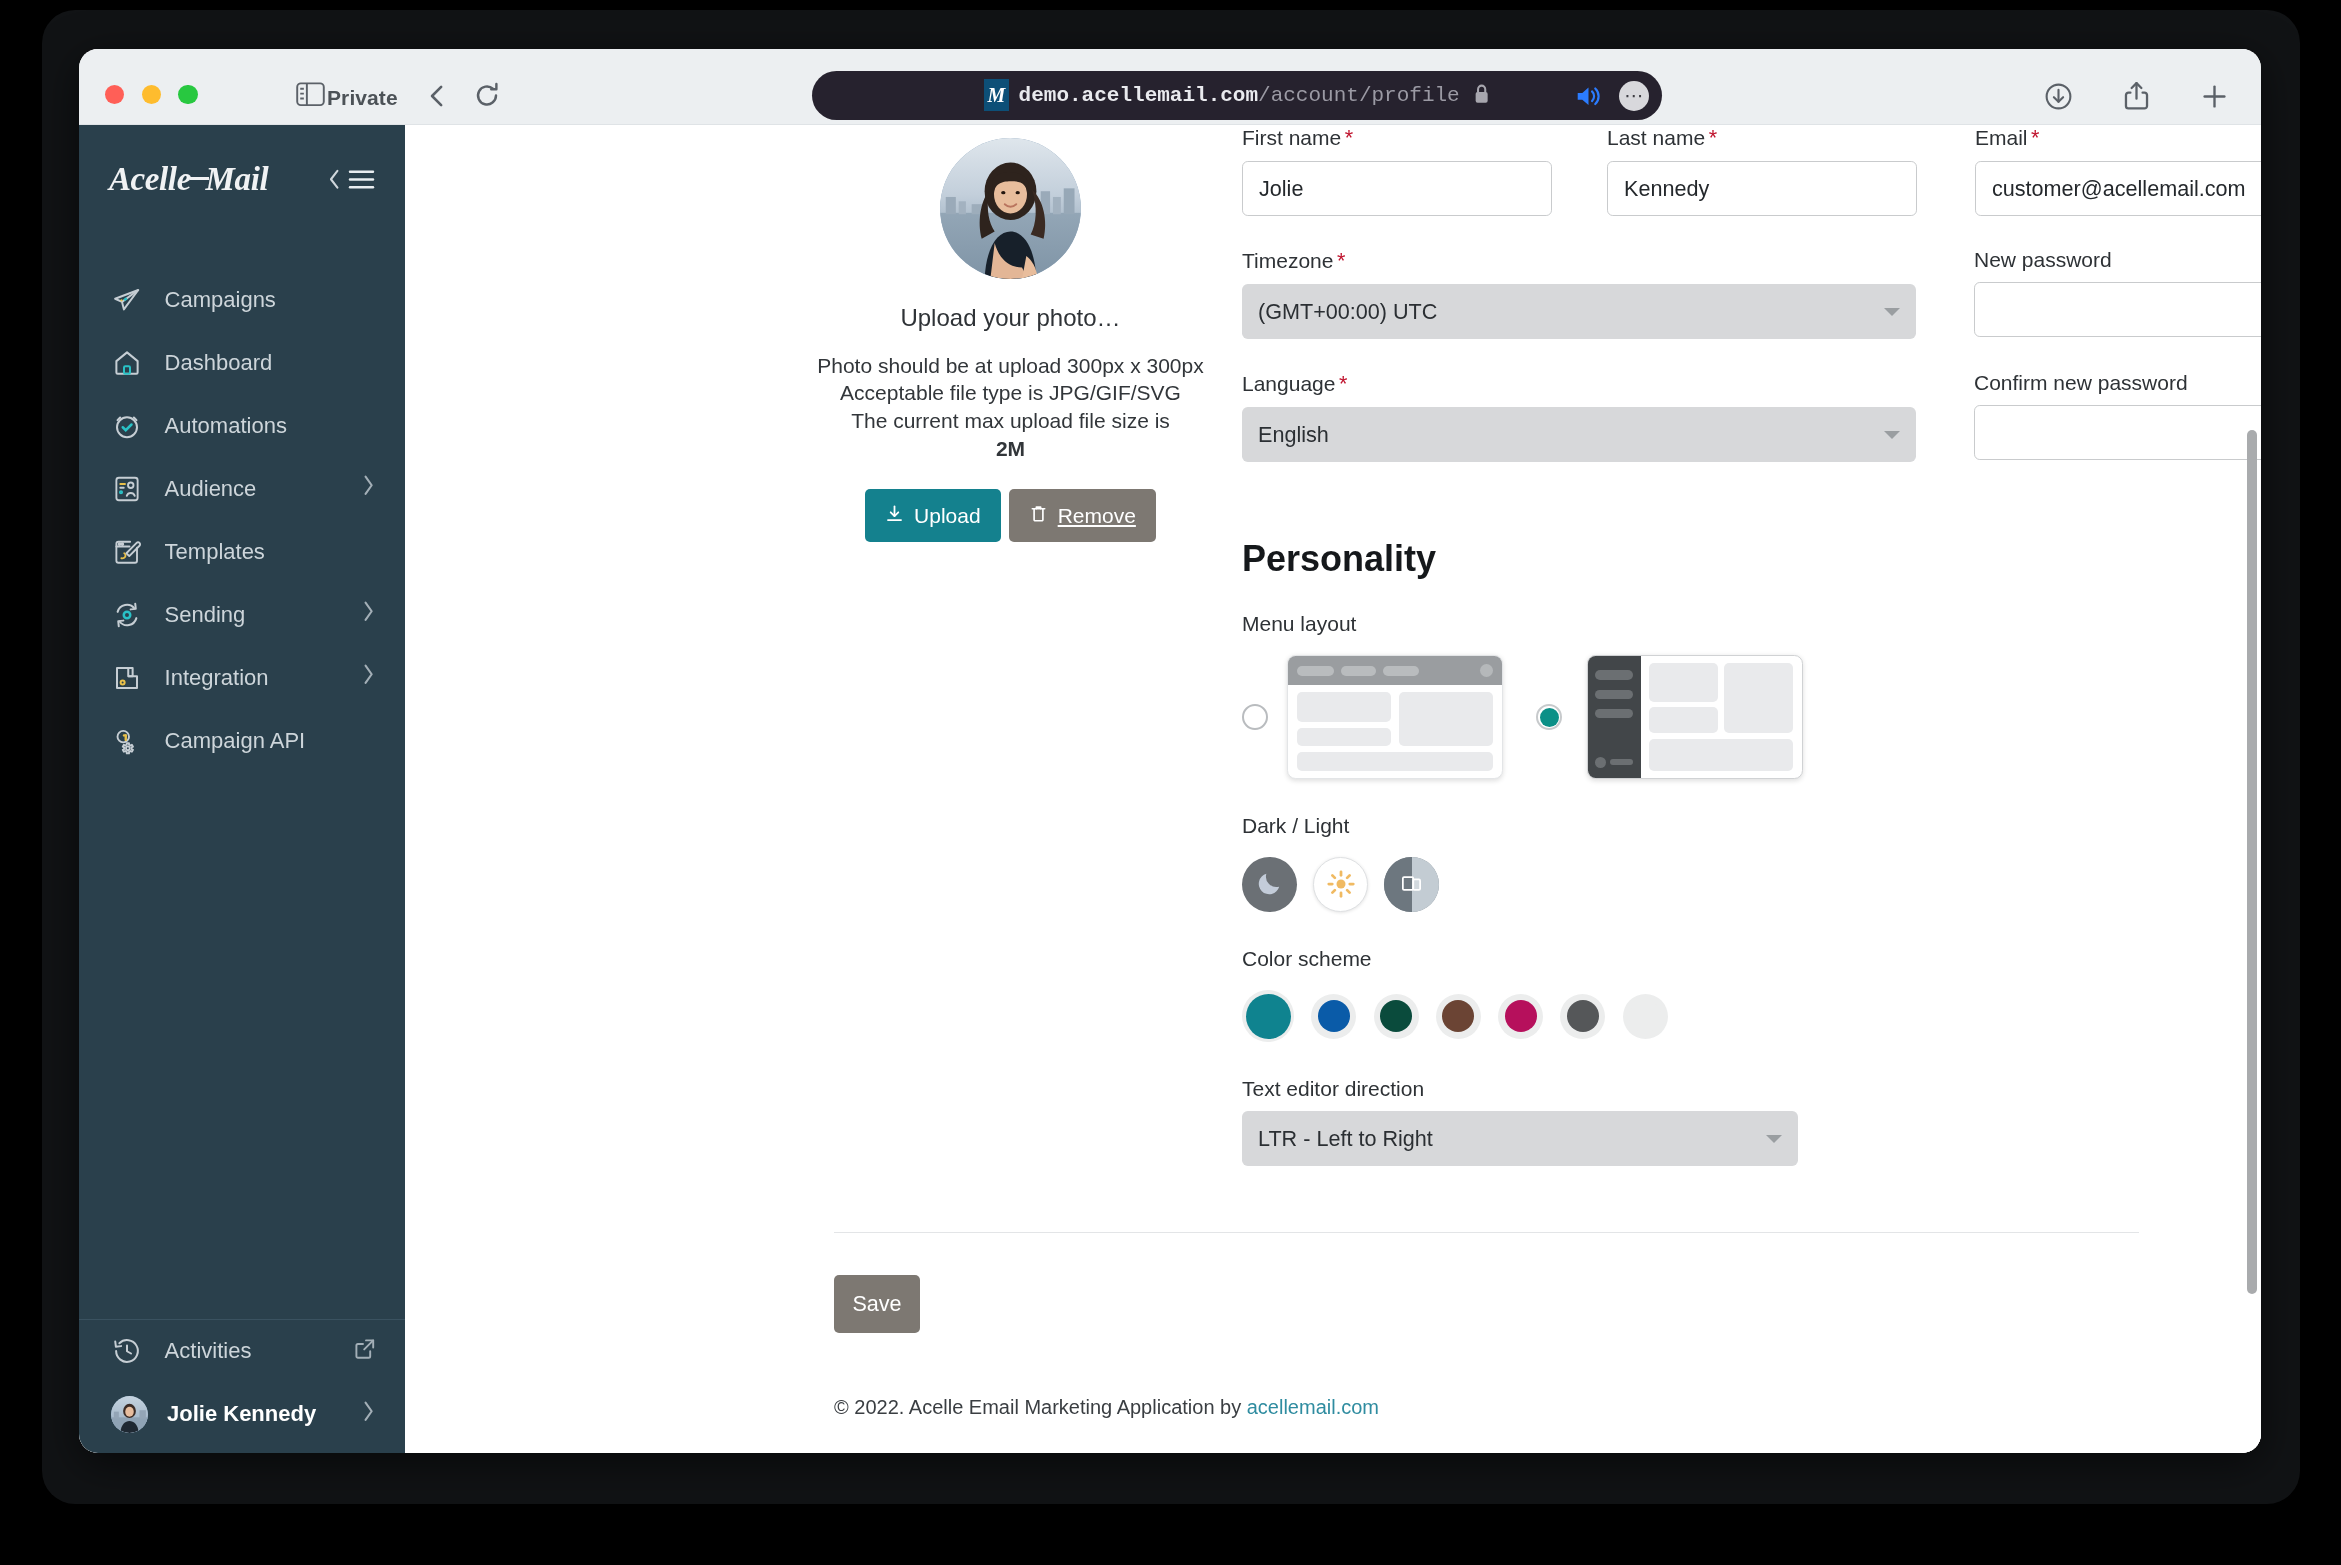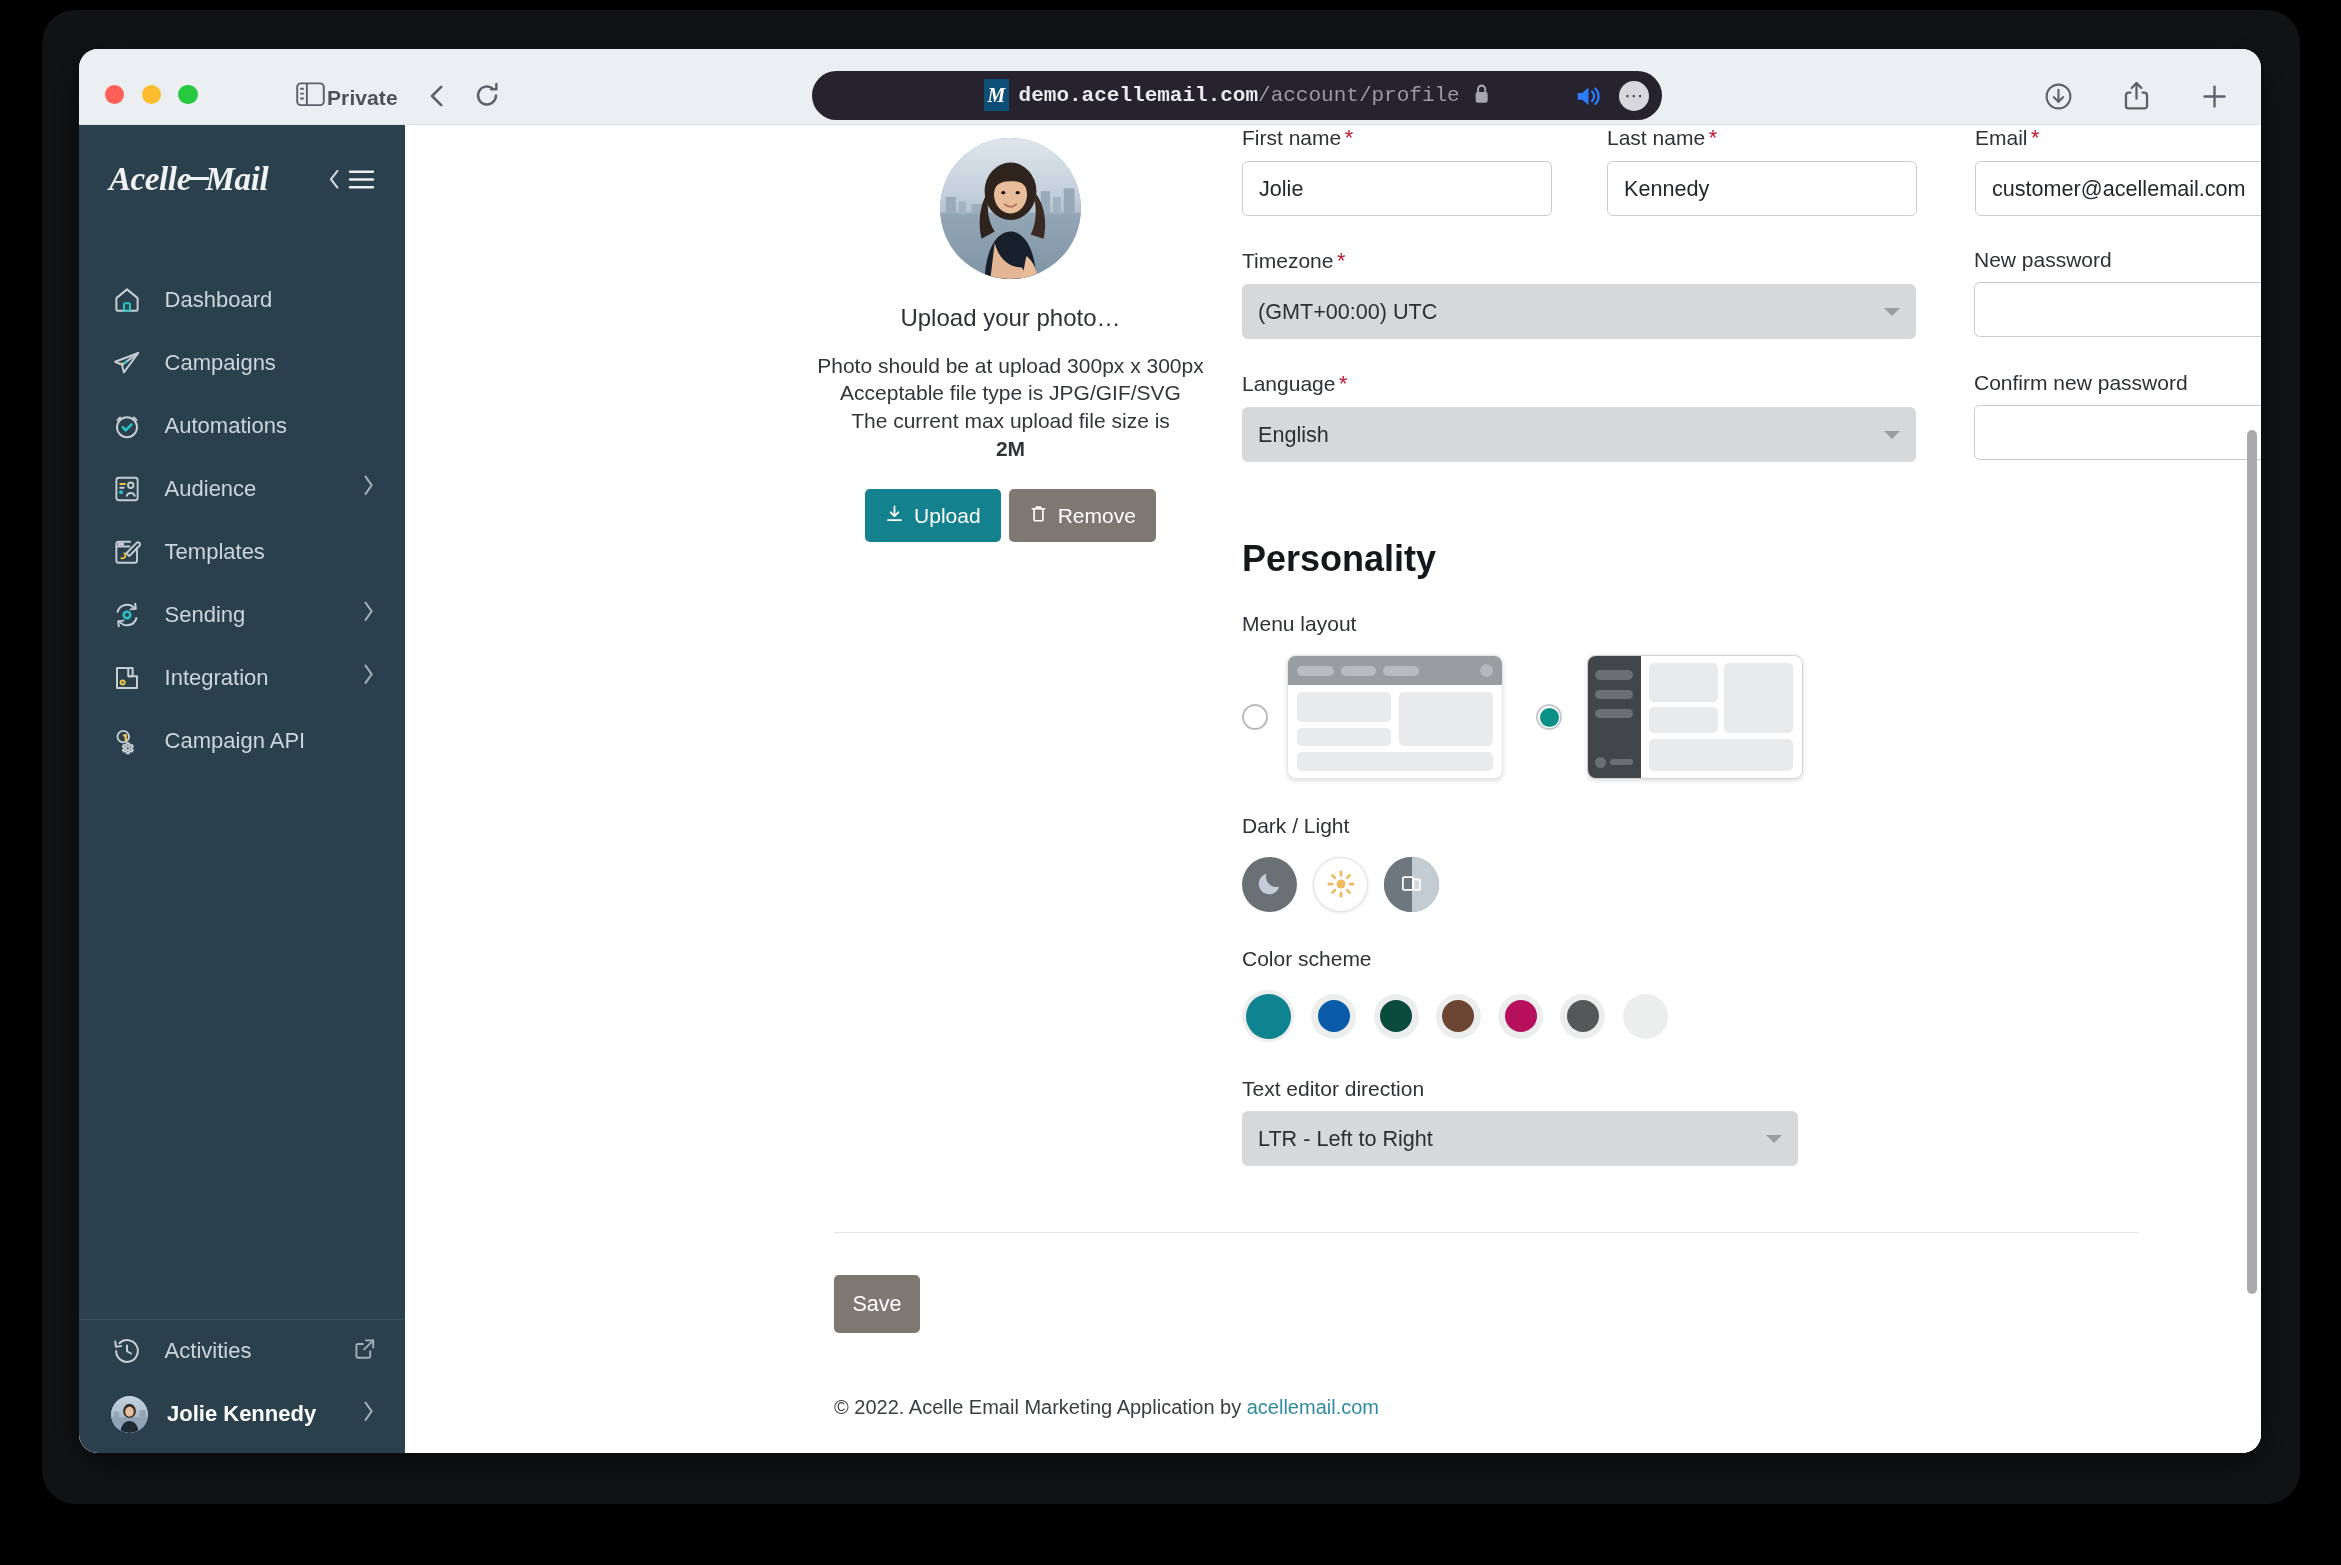--- a/index.html
+++ b/index.html
@@ -176,21 +176,21 @@
     margin-top: 27px; display: flex; gap: 8px; justify-content: center;
   }
   .btn {
     border: none; border-radius: 5px; color: #fff;
     font-size: 21px; font-family: inherit;
     padding: 0 20px; height: 53px;
     display: inline-flex; align-items: center; gap: 10px;
     cursor: pointer;
   }
   .btn.teal { background: #14818e; }
-  .btn.gray { background: #7d7872; }
+  .btn.gray { background: #7d7872; text-decoration: underline; }
 
   
   #form-col { position: absolute; left: 837px; top: 0; width: 1304px; }
   .field-label {
     font-size: 21px; color: #2e3236; margin-bottom: 10px; display: block;
   }
   .req { color: #c0152f; font-size: 21.6px; margin-left: 3.6px; }
   .txt-input {
     width: 100%; height: 55px; border: 1.4px solid #c9cbcd;
     border-radius: 5.8px; background: #fff;
@@ -390,37 +390,37 @@
                 <line x1="2" y1="15" x2="20" y2="15"></line>
             </svg>
           </div>
         </div>
 
         <div class="nav-list">
 
           <div class="nav-item">
             <span class="nav-ico">
               <svg width="30" height="30" viewBox="0 0 24 24" fill="none" stroke="#c6ced4" stroke-width="1.6" stroke-linejoin="round">
-                <path d="M3.5 10.5 12 3.5l8.5 7v9a1 1 0 0 1-1 1h-15a1 1 0 0 1-1-1z"></path>
-                <rect x="9.6" y="14.5" width="4.8" height="6" rx="1" stroke="#29c2c6"></rect>
-              </svg>
-            </span>
-            <span class="nav-label">Dashboard</span>
-          </div>
-
-          <div class="nav-item">
-            <span class="nav-ico">
-              <svg width="30" height="30" viewBox="0 0 24 24" fill="none" stroke="#c6ced4" stroke-width="1.6" stroke-linejoin="round">
                 <path d="M2.5 11 21 4 9.5 19.5 8 13.5z"></path>
                 <path d="M8 13.5 21 4"></path>
                 <path d="M9.8 12.2l2-1.6" stroke="#29c2c6" stroke-width="2"></path>
                 <circle cx="7.6" cy="12.2" r=".9" fill="#e8c04a" stroke="none"></circle>
               </svg>
             </span>
             <span class="nav-label">Campaigns</span>
+          </div>
+
+          <div class="nav-item">
+            <span class="nav-ico">
+              <svg width="30" height="30" viewBox="0 0 24 24" fill="none" stroke="#c6ced4" stroke-width="1.6" stroke-linejoin="round">
+                <path d="M3.5 10.5 12 3.5l8.5 7v9a1 1 0 0 1-1 1h-15a1 1 0 0 1-1-1z"></path>
+                <rect x="9.6" y="14.5" width="4.8" height="6" rx="1" stroke="#29c2c6"></rect>
+              </svg>
+            </span>
+            <span class="nav-label">Dashboard</span>
           </div>
 
           <div class="nav-item">
             <span class="nav-ico">
               <svg width="30" height="30" viewBox="0 0 24 24" fill="none" stroke="#c6ced4" stroke-width="1.6" stroke-linecap="round">
                 <circle cx="12" cy="13" r="8"></circle>
                 <path d="M6.5 5.2 4.4 7.3M17.5 5.2l2.1 2.1"></path>
                 <polyline points="8.6,13 11,15.4 15.6,10.8" stroke="#29c2c6" stroke-width="2"></polyline>
               </svg>
             </span>

